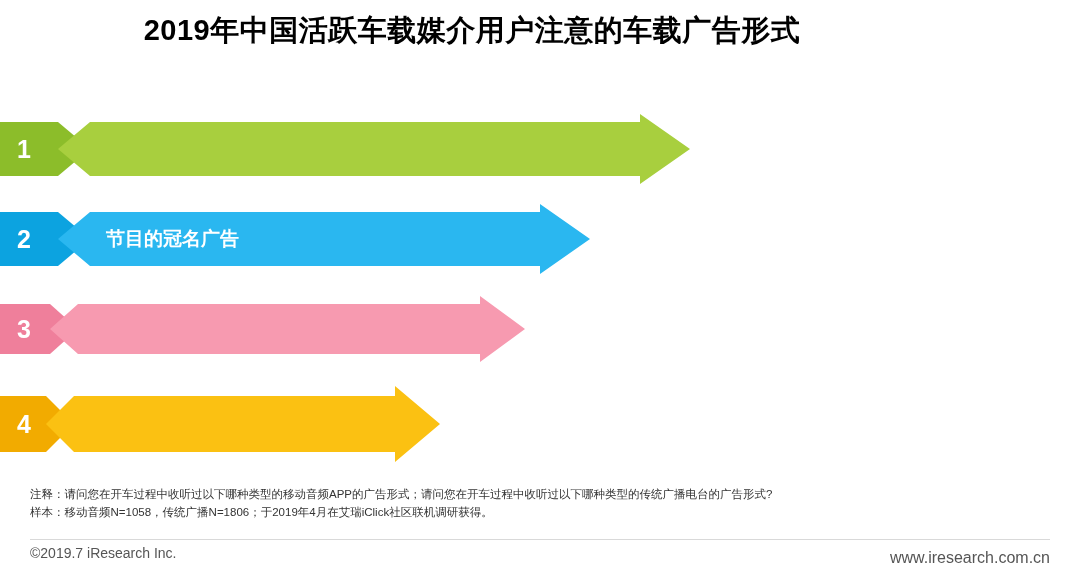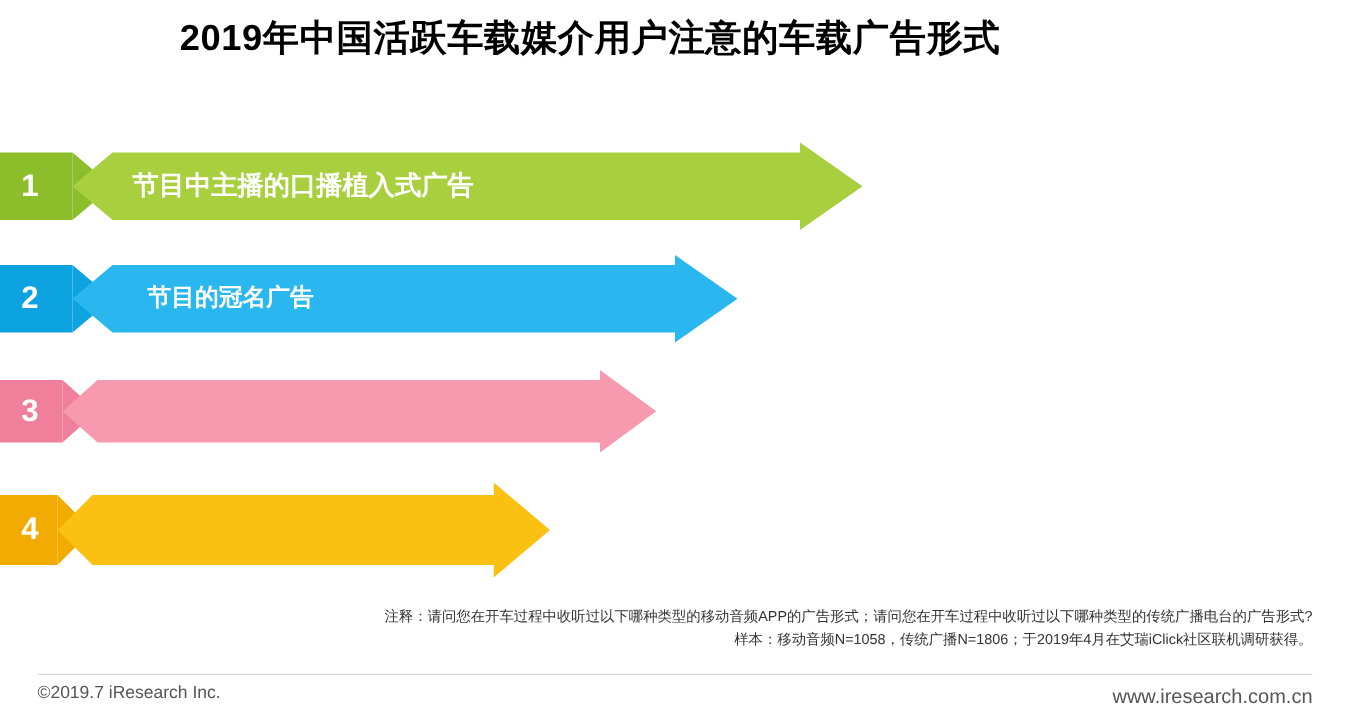--- a/index.html
+++ b/index.html
@@ -70,21 +70,20 @@
     color: #ffffff;
     font-weight: bold;
     white-space: pre-line;
     line-height: 1.35;
   }
   .footnotes {
     position: absolute;
     left: 30px;
     top: 486px;
     width: 1020px;
-    text-align: right;
   }
   .footnote-line {
     font-size: 11.5px;
     color: #333333;
     line-height: 1.55;
     white-space: nowrap;
   }
   .footer-sep {
     position: absolute;
     left: 30px;
@@ -126,33 +125,32 @@
 <div class="chart-area">
 
   <div class="row" style="top:52px; width:890px;">
     <div class="arrow-wrap">
       <svg class="arrow-svg" width="690" height="70" viewBox="0 0 690 70">
         <polygon points="0,8 58,8 58,62 0,62" fill="#8cbd2a"></polygon>
         <polygon points="58,8 90,35 58,62" fill="#8cbd2a"></polygon>
         <polygon points="90,8 640,8 640,0 690,35 640,70 640,62 90,62 58,35" fill="#a8cf3e"></polygon>
       </svg>
       <span class="badge-num">1</span>
-      <span class="row-label" style="left:106px; font-size:21px;">节目中主播的口播植入式广告</span>
     </div>
   </div>
 
   <div class="row" style="top:142px; width:890px;">
     <div class="arrow-wrap">
       <svg class="arrow-svg" width="590" height="70" viewBox="0 0 590 70">
         <polygon points="0,8 58,8 58,62 0,62" fill="#0ca3e0"></polygon>
         <polygon points="58,8 90,35 58,62" fill="#0ca3e0"></polygon>
         <polygon points="90,8 540,8 540,0 590,35 540,70 540,62 90,62 58,35" fill="#2ab7f0"></polygon>
       </svg>
       <span class="badge-num">2</span>
-      <span class="row-label" style="left:106px; font-size:19px;margin-left:12px;">节目的冠名广告</span>
+      <span class="row-label" style="left:106px; font-size:19px;">节目的冠名广告</span>
     </div>
   </div>
 
   <div class="row" style="top:232px; width:890px;">
     <div class="arrow-wrap">
       <svg class="arrow-svg" width="525" height="70" viewBox="0 0 525 70">
         <polygon points="0,10 50,10 50,60 0,60" fill="#ef7f9b"></polygon>
         <polygon points="50,10 78,35 50,60" fill="#ef7f9b"></polygon>
         <polygon points="78,10 480,10 480,2 525,35 480,68 480,60 78,60 50,35" fill="#f79ab0"></polygon>
       </svg>

